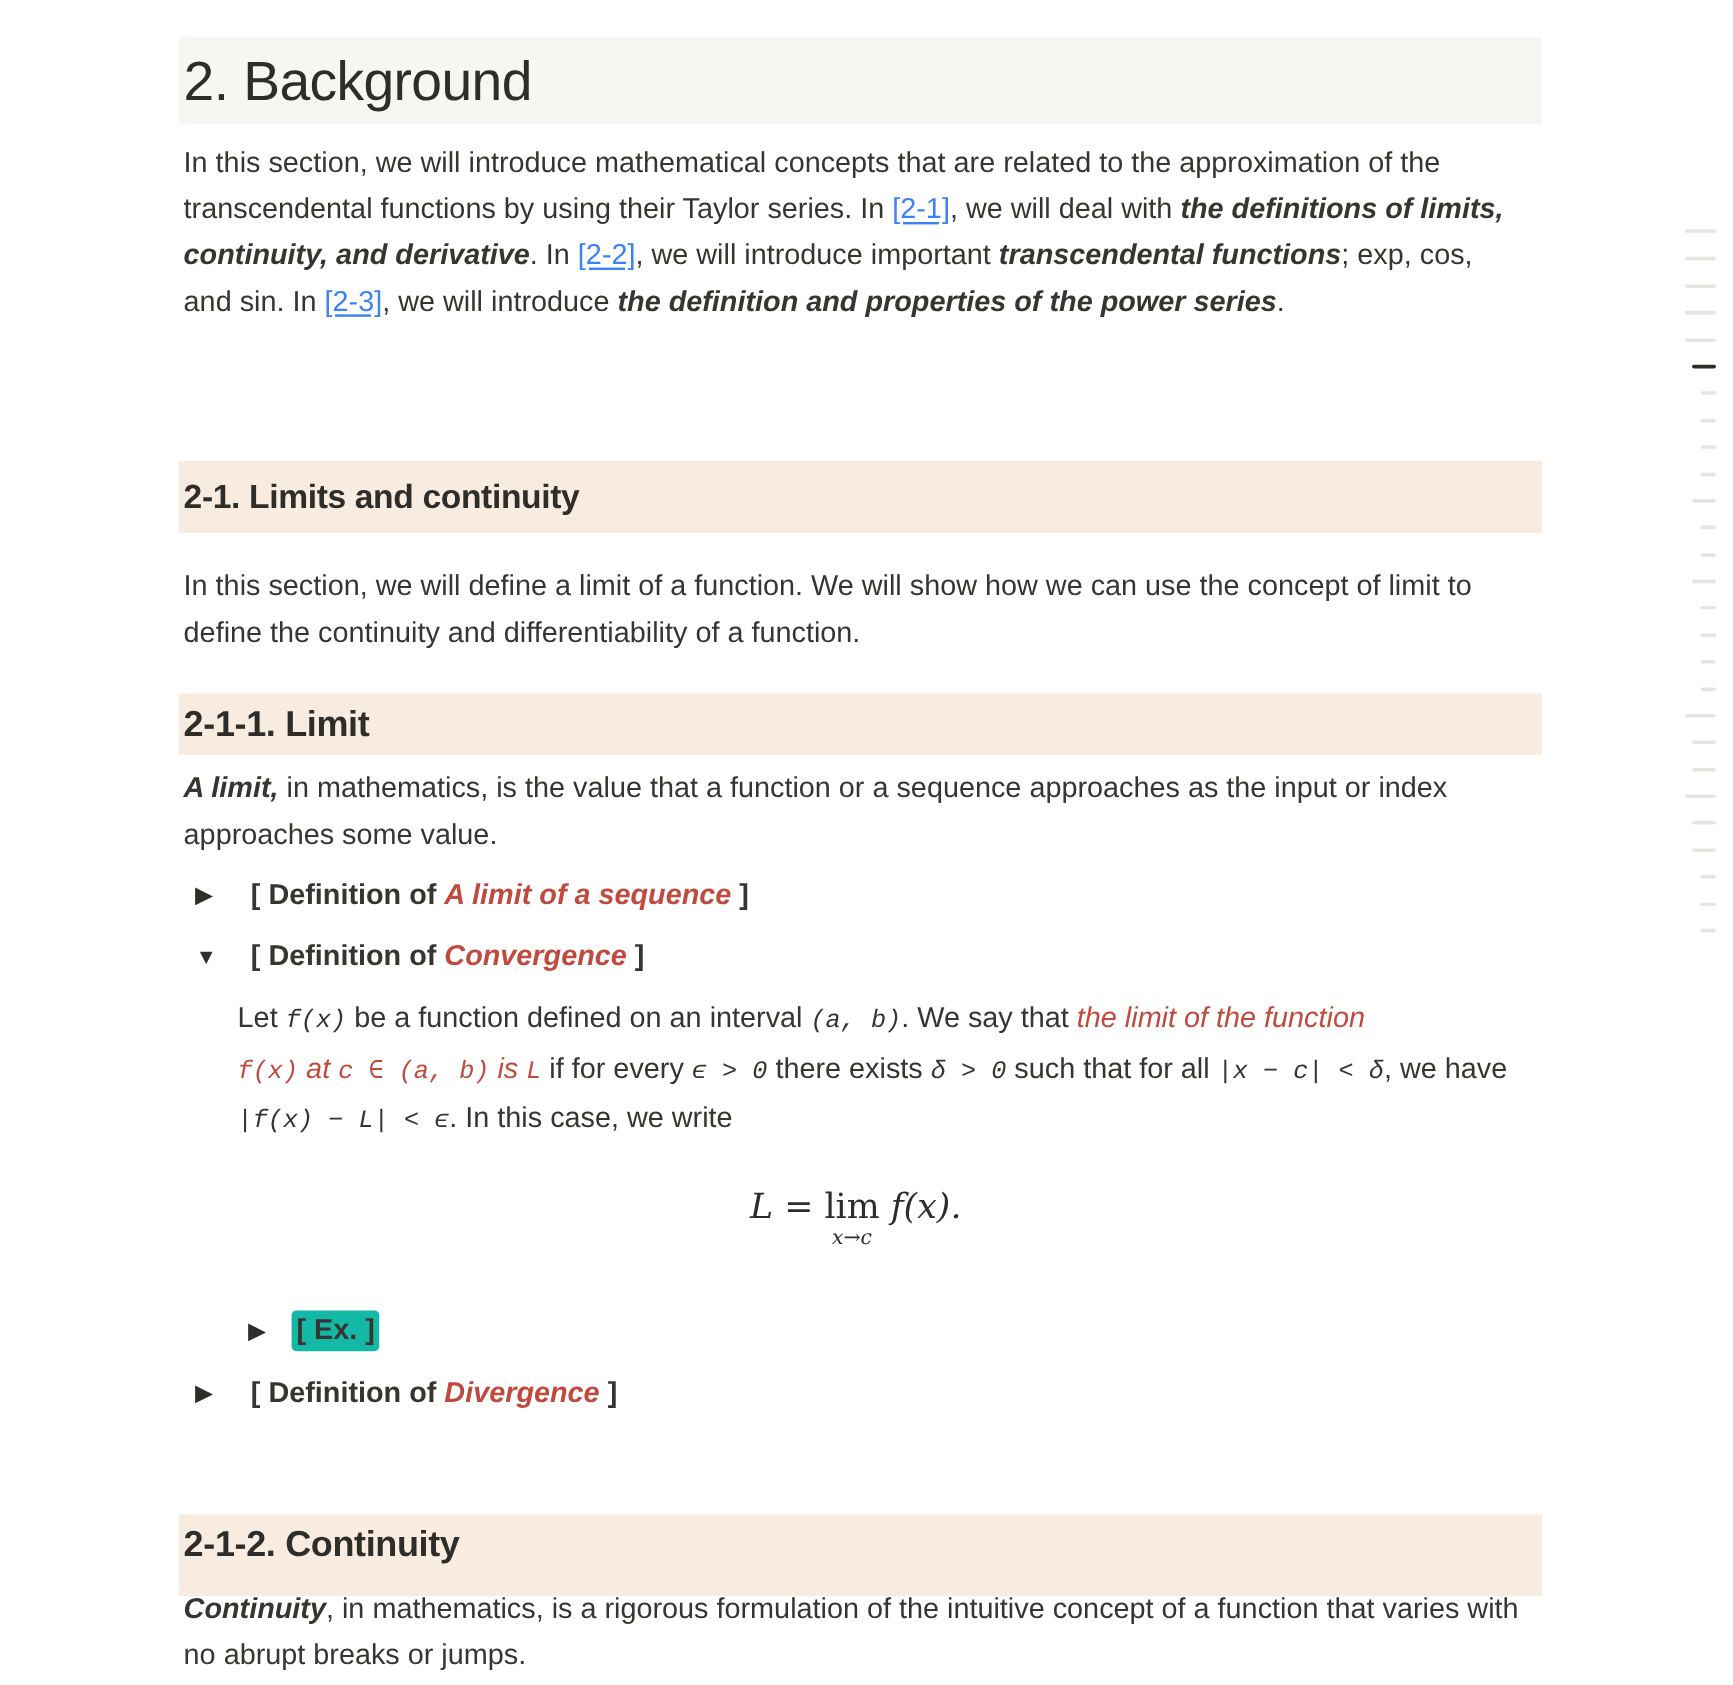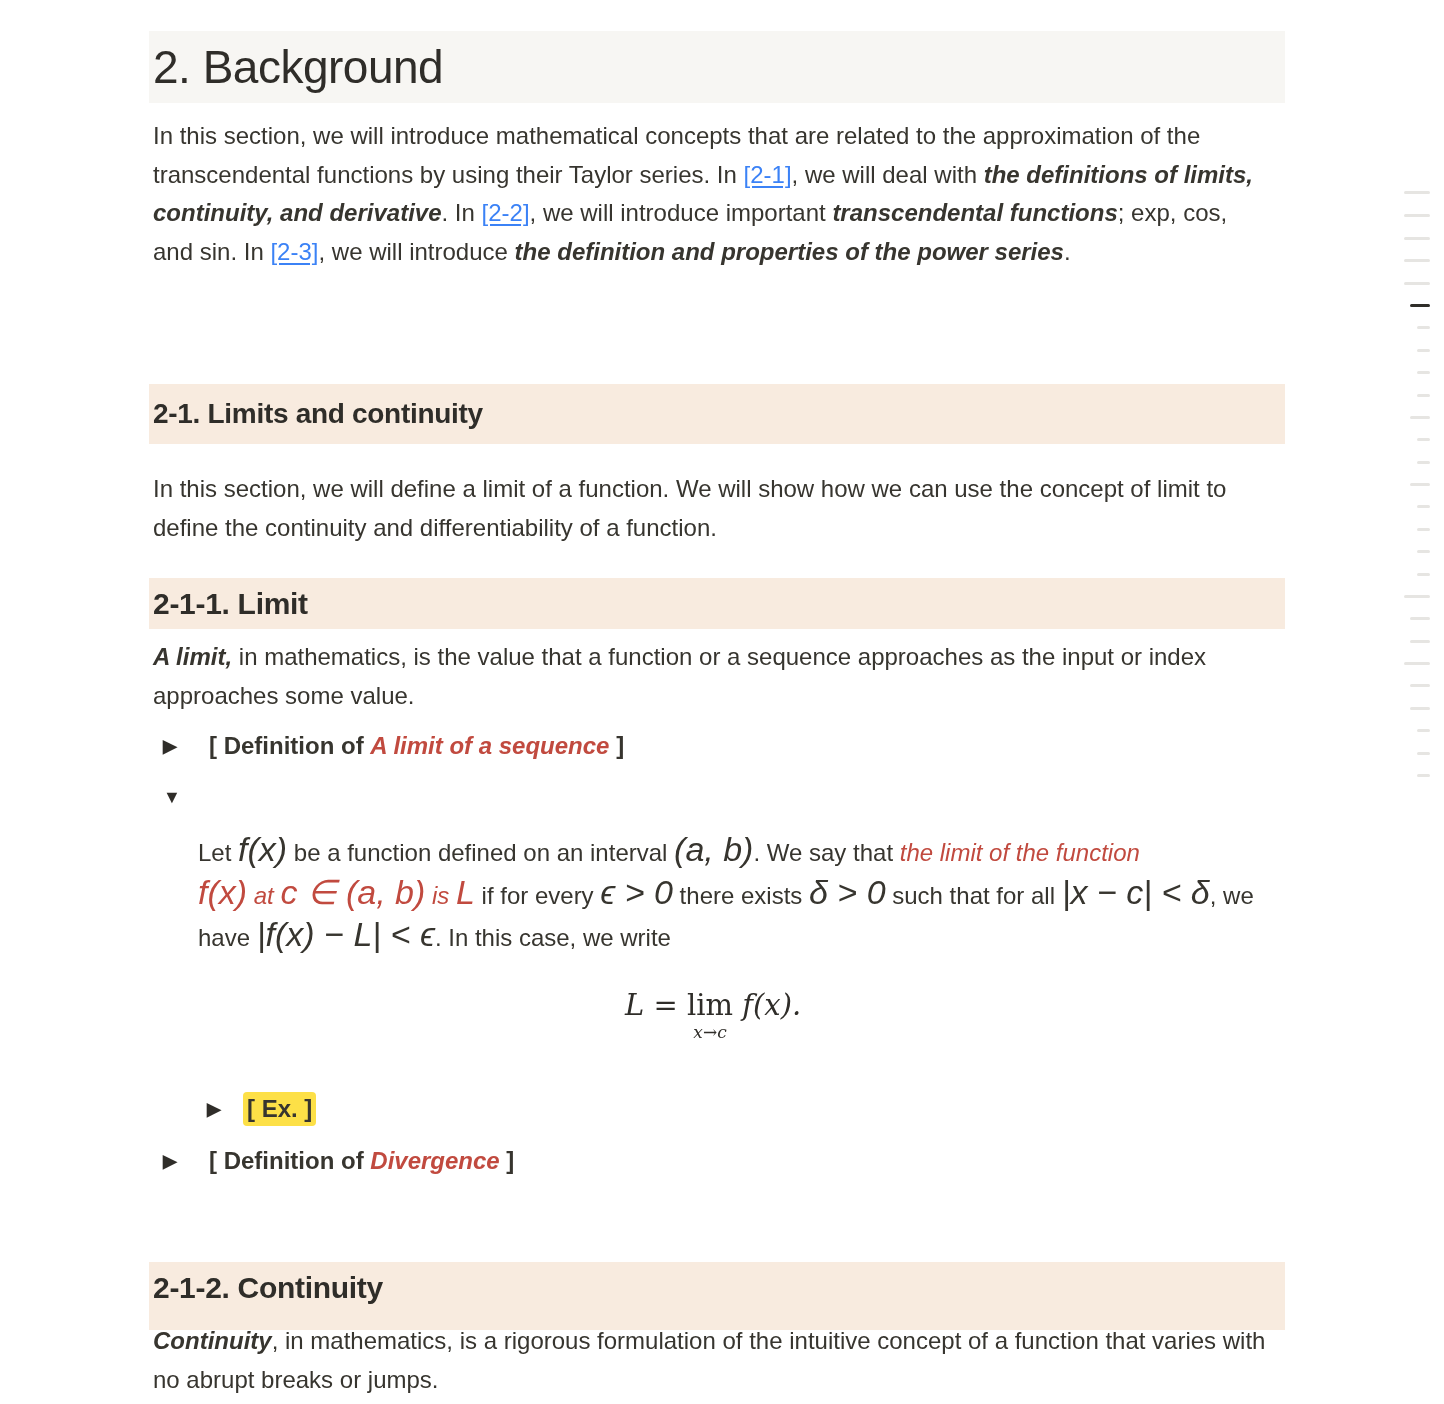--- a/index.html
+++ b/index.html
@@ -17,21 +17,21 @@
   .h2 {
     position: absolute; left: 0; width: 1136px; box-sizing: border-box; padding-left: 4px;
     background: #f8ebdf; font-weight: 700; color: #2f2d29; letter-spacing: -0.3px;
   }
   .p {
     position: absolute; left: 4px; width: 1120px;
     font-size: 24px; line-height: 38.5px; color: #37352f;
   }
   .bi { font-weight: 700; font-style: italic; }
   .ref { color: #3b82f6; text-decoration: underline; text-underline-offset: 3px; }
-  .m { font-family: Liberation Sans, sans-serif; font-style: italic; font-size: 34px; }
+  .m { font-family: Liberation Mono, monospace; font-style: italic; font-size: 21px; }
   .mr { font-family: Liberation Sans, sans-serif; font-size: 24px; }
   .red { color: #c14a3f; }
   .redi { color: #c14a3f; font-style: italic; }
   .toggle {
     position: absolute; font-size: 24px; font-weight: 700; line-height: 34px; color: #37352f;
     display: flex; align-items: center;
   }
   .tri { display: inline-block; width: 22px; font-size: 18px; color: #2f2d29; }
   .toggle .lbl { margin-left: 24px; }
   .eq {
@@ -63,33 +63,34 @@
     <span class="bi">A limit,</span><span> in mathematics, is the value that a function or a sequence approaches as the input or index approaches some value.</span>
   </div>
 
   <div class="toggle" style="left:14px;top:729px;">
     <span class="tri">▶</span>
     <span class="lbl"><span>[ Definition of </span><span class="redi">A limit of a sequence</span><span> ]</span></span>
   </div>
 
   <div class="toggle" style="left:14px;top:780px;">
     <span class="tri">▼</span>
+    <span class="lbl"><span>[ Definition of </span><span class="redi">Convergence</span><span> ]</span></span>
   </div>
 
   <div class="p" style="top:830px;left:49px;width:1090px;">
     <span>Let </span><span class="m">f(x)</span><span> be a function defined on an interval </span><span class="m">(a, b)</span><span>. We say that </span><span class="redi">the limit of the function</span><br><span class="m red">f(x)</span><span class="redi"> at </span><span class="m red">c ∈ (a, b)</span><span class="redi"> is </span><span class="m red">L</span><span> if for every </span><span class="m">ϵ &gt; 0</span><span> there exists </span><span class="m">δ &gt; 0</span><span> such that for all </span><span class="m">|x − c| &lt; δ</span><span>, we have </span><span class="m">|f(x) − L| &lt; ϵ</span><span>. In this case, we write</span>
   </div>
 
   <div class="eq">
     <span style="font-style:italic;">L = </span><span style="display:inline-block;position:relative;text-align:center;"><span>lim</span><span style="position:absolute;left:0;top:34px;font-size:17px;font-style:italic;width:100%;text-align:center;">x→c</span></span><span style="font-style:italic;"> f(x).</span>
   </div>
 
   <div class="toggle" style="left:58px;top:1092px;">
     <span class="tri">▶</span>
-    <span class="lbl" style="margin-left:14px;background:#fde047;border-radius:4px;padding:0 4px;">[ Ex. ]</span>
+    <span class="lbl" style="margin-left:14px;background:#14b8a6;border-radius:4px;padding:0 4px;">[ Ex. ]</span>
   </div>
 
   <div class="toggle" style="left:14px;top:1144px;">
     <span class="tri">▶</span>
     <span class="lbl"><span>[ Definition of </span><span class="redi">Divergence</span><span> ]</span></span>
   </div>
 
   <div class="h2" style="top:1262px;height:68px;font-size:30px;line-height:51px;">2-1-2. Continuity</div>
 
   <div class="p" style="top:1322px;">

